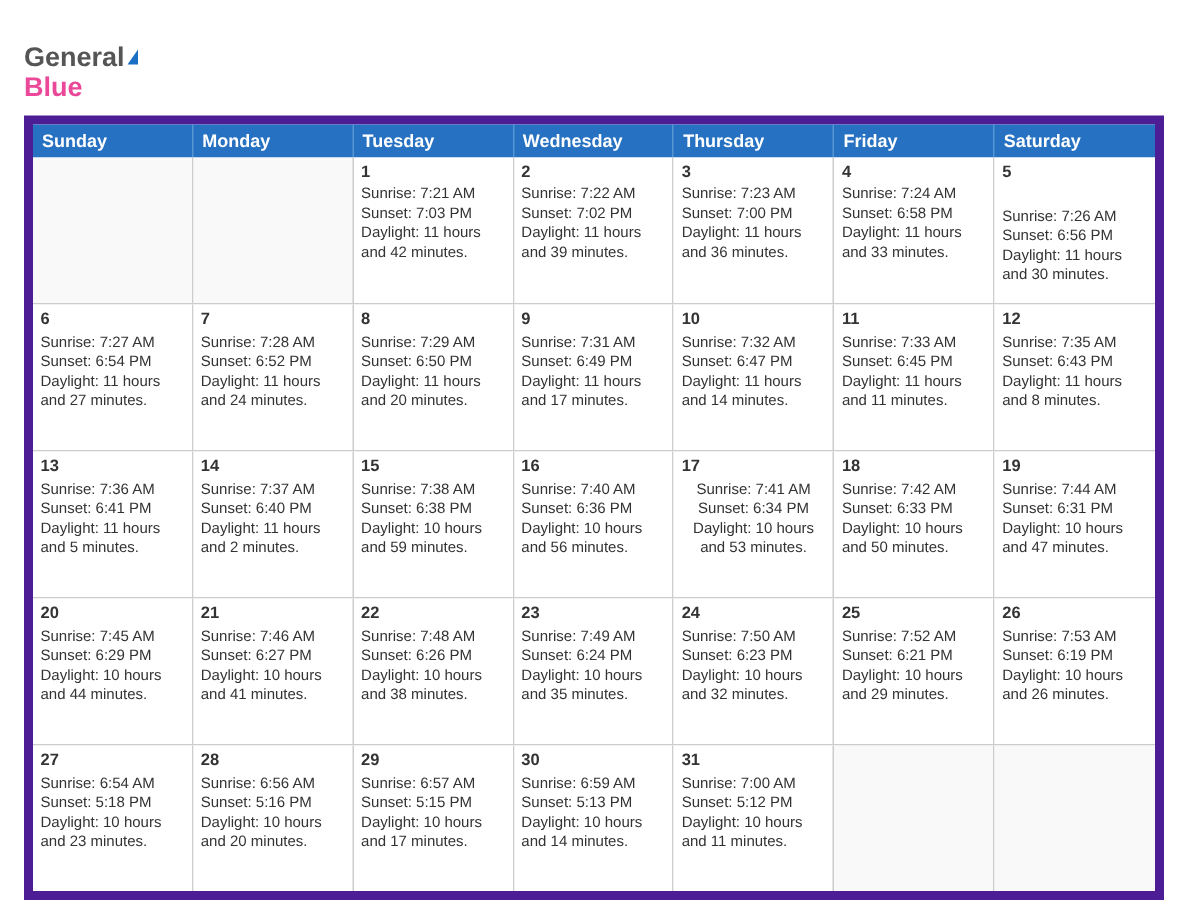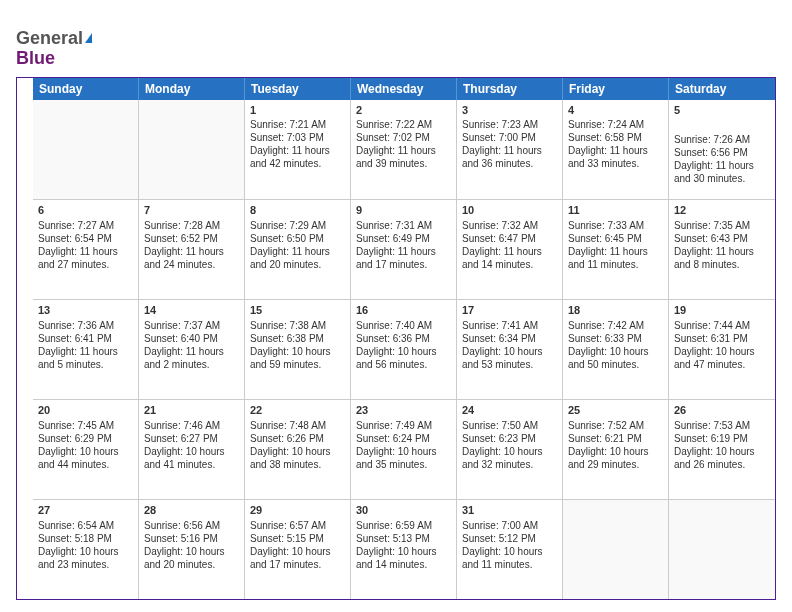--- a/index.html
+++ b/index.html
@@ -29,40 +29,39 @@
       flex-direction: column;
       align-items: flex-start;
     }
     .logo-text {
       font-size: 18px;
       font-weight: bold;
       color: #333;
       line-height: 1.1;
     }
     .logo-general { color: #555; }
-    .logo-blue { color: #701a75; }
+    .logo-blue { color: #ec4899; }
     .title-block {
       text-align: right;
     }
     .month-title {
       font-size: 32px;
       font-weight: bold;
       color: #333;
       line-height: 1.1;
     }
     .location-title {
       font-size: 15px;
       color: #555;
     }
     .calendar {
       flex: 1;
       display: flex;
       flex-direction: column;
-      border: 1px solid #4c1d95;
-      padding-left: 16px;
+      border: 6px solid #4c1d95;
     }
     .cal-header {
       display: grid;
       grid-template-columns: repeat(7, 1fr);
       background: #2671c1;
     }
     .cal-header-cell {
       color: #fff;
       font-size: 12px;
       font-weight: bold;
@@ -232,21 +231,21 @@
 Daylight: 10 hours and 59 minutes.</div>
           </div>
           <div class="cal-cell">
             <span class="day-number">16</span>
             <div class="cell-info" style="white-space: pre-line;">Sunrise: 7:40 AM
 Sunset: 6:36 PM
 Daylight: 10 hours and 56 minutes.</div>
           </div>
           <div class="cal-cell">
             <span class="day-number">17</span>
-            <div class="cell-info" style="white-space: pre-line;">Sunrise: 7:41 AM
+            <div class="cell-info" style="white-space: pre-line; text-align: center;">Sunrise: 7:41 AM
 Sunset: 6:34 PM
 Daylight: 10 hours and 53 minutes.</div>
           </div>
           <div class="cal-cell">
             <span class="day-number">18</span>
             <div class="cell-info" style="white-space: pre-line;">Sunrise: 7:42 AM
 Sunset: 6:33 PM
 Daylight: 10 hours and 50 minutes.</div>
           </div>
           <div class="cal-cell">

